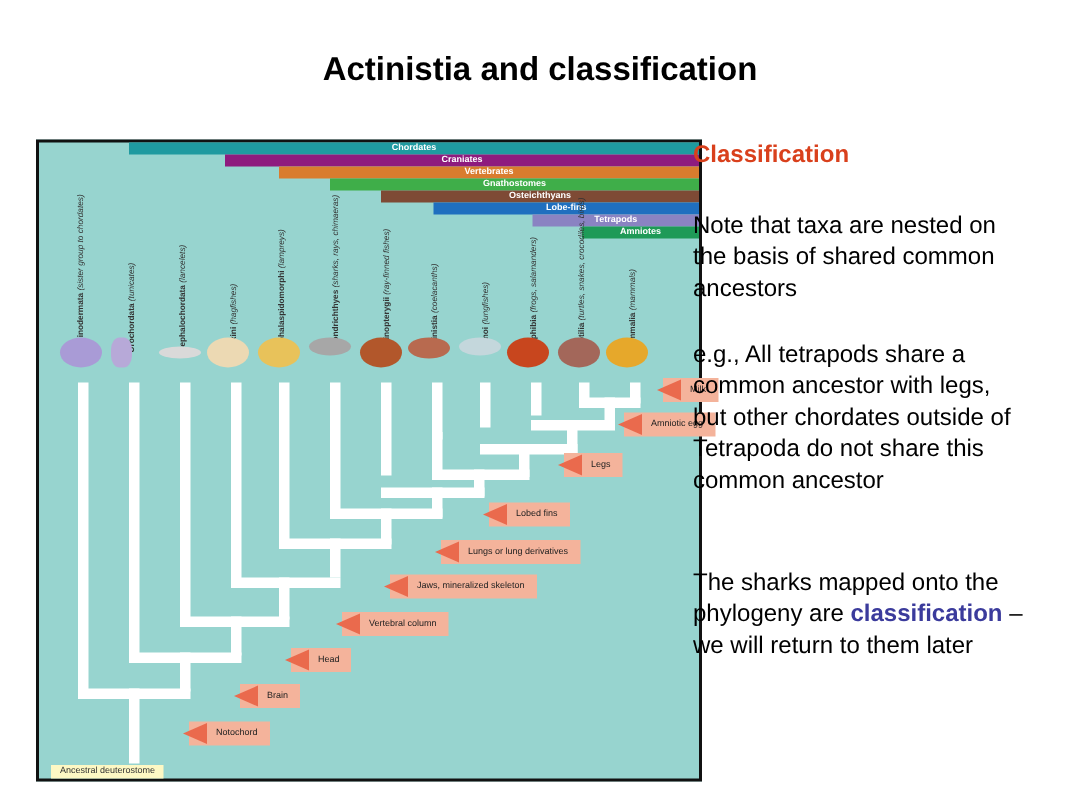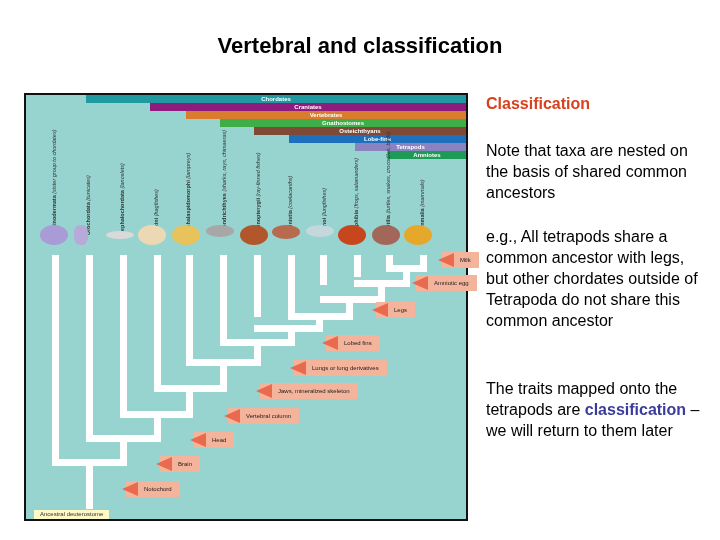--- a/index.html
+++ b/index.html
@@ -7,28 +7,28 @@
   .title{position:absolute;left:0;width:720px;top:33px;text-align:center;font-weight:bold;font-size:22px;color:#000;}
   .panel{position:absolute;left:24px;top:93px;width:440px;height:424px;background:#97d4cf;border:2px solid #111;border-top:2px solid #111;}
   .band{position:absolute;right:0;height:8px;color:#fff;font-size:6px;font-weight:bold;line-height:8px;text-align:center;white-space:nowrap;}
   .taxon{position:absolute;top:42px;width:22px;height:98px;}
   .taxon span{position:absolute;left:0;bottom:0;transform-origin:left bottom;transform:rotate(-90deg) translate(0,14px);font-size:5.5px;color:#333;white-space:nowrap;line-height:7px;}
   .animal{position:absolute;top:130px;width:28px;height:20px;border-radius:50%;}
   .line{position:absolute;background:#fff;}
   .trait{position:absolute;height:16px;background:#f4b39b;color:#222;font-size:6px;line-height:16px;padding:0 8px 0 18px;white-space:nowrap;}
   .trait::before{content:"";position:absolute;left:-4px;top:1px;border-top:7px solid transparent;border-bottom:7px solid transparent;border-right:16px solid #ea6a4d;}
   .ancestor{position:absolute;left:8px;bottom:0;height:9px;padding:0 6px;background:#fdf8c4;color:#333;font-size:6px;line-height:9px;}
-  .side{position:absolute;left:486px;width:220px;font-size:16px;line-height:21px;color:#000;}
+  .side{position:absolute;left:462px;width:220px;font-size:16px;line-height:21px;color:#000;}
   .side-head{top:93px;color:#d9401c;font-weight:bold;}
   .hl{color:#3b3b9c;font-weight:bold;}
 </style>
 </head>
 <body>
 
-<div class="title">Vertebral and classification</div>
+<div class="title">Actinistia and classification</div>
 
 <div class="panel">
 
   <div class="band" style="top:0;left:60px;background:#1f9aa0">Chordates</div>
   <div class="band" style="top:8px;left:124px;background:#8e1b7e">Craniates</div>
   <div class="band" style="top:16px;left:160px;background:#d97c2e">Vertebrates</div>
   <div class="band" style="top:24px;left:194px;background:#3fae49">Gnathostomes</div>
   <div class="band" style="top:32px;left:228px;background:#7e4a35">Osteichthyans</div>
   <div class="band" style="top:40px;left:263px;background:#1f6fbf">Lobe-fins</div>
   <div class="band" style="top:48px;left:329px;background:#8a83c2">Tetrapods</div>
@@ -131,13 +131,13 @@
   <div class="trait" style="left:168px;top:337px">Head</div>
   <div class="trait" style="left:134px;top:361px">Brain</div>
   <div class="trait" style="left:100px;top:386px">Notochord</div>
 
   <div class="ancestor">Ancestral deuterostome</div>
 </div>
 
 <div class="side side-head">Classification</div>
 <div class="side" style="top:140px">Note that taxa are nested on the basis of shared common ancestors</div>
 <div class="side" style="top:226px">e.g., All tetrapods share a common ancestor with legs, but other chordates outside of Tetrapoda do not share this common ancestor</div>
-<div class="side" style="top:378px"><span>The traits mapped onto the tetrapods are </span><span class="hl">classification</span><span> – we will return to them later</span></div>
+<div class="side" style="top:378px"><span>The sharks mapped onto the phylogeny are </span><span class="hl">classification</span><span> – we will return to them later</span></div>
 
 </body></html>

